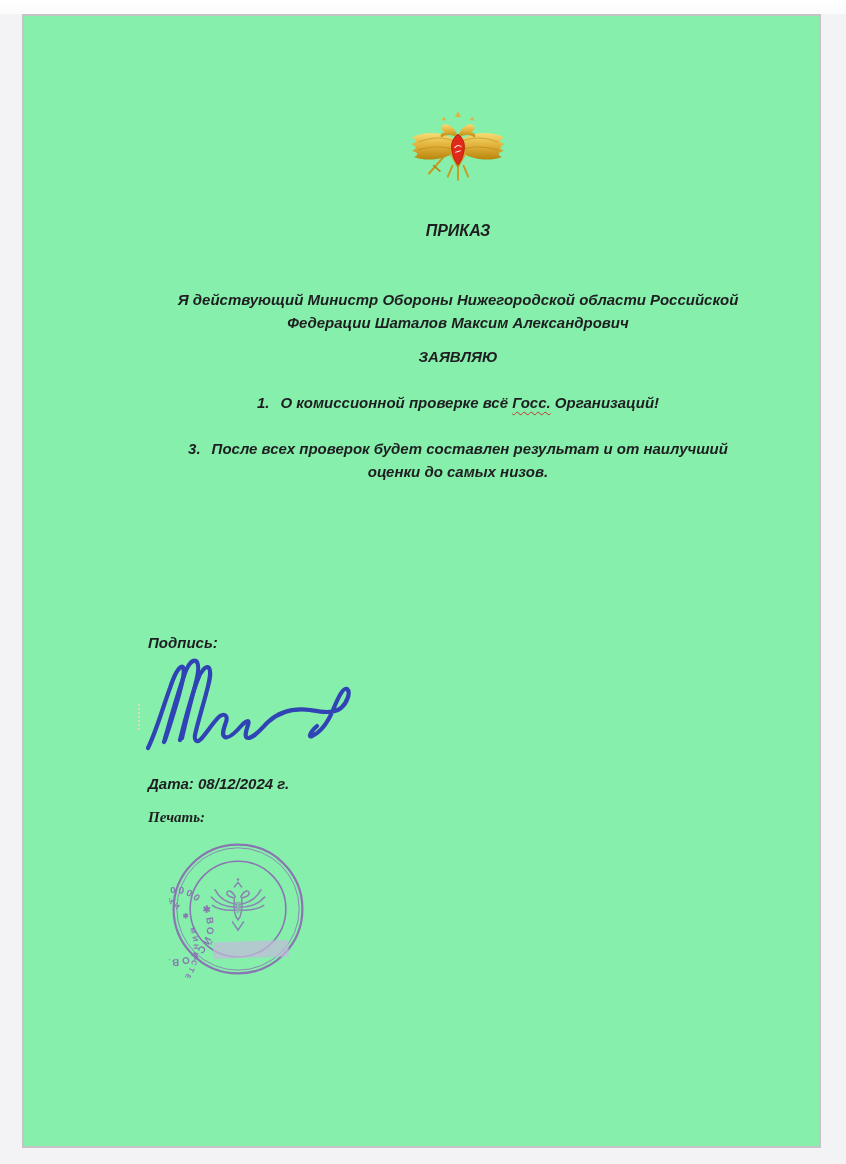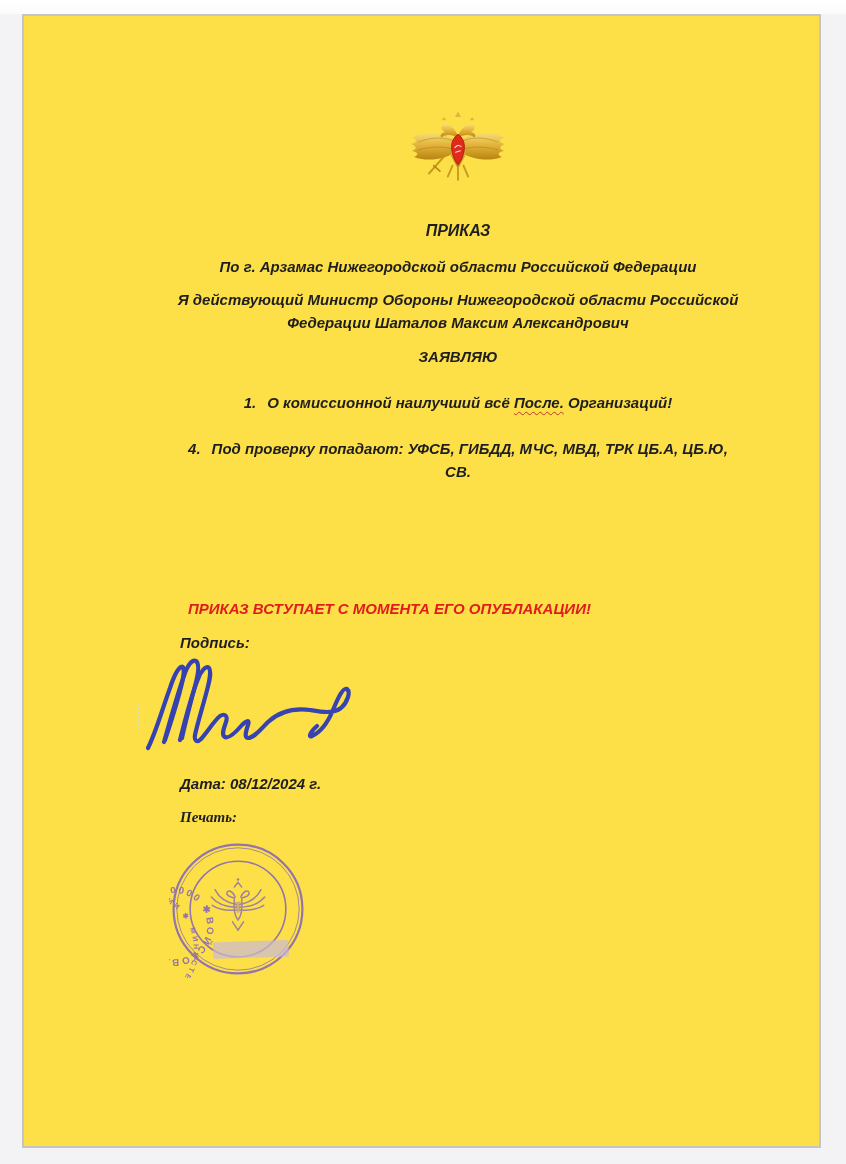--- a/index.html
+++ b/index.html
@@ -7,29 +7,29 @@
     width:846px;height:1164px;position:relative;overflow:hidden;
     background:#f3f3f5;
     font-family:"Liberation Sans",sans-serif;
   }
   .prev-page-strip{
     position:absolute;top:0;left:0;width:846px;height:14px;
     background:linear-gradient(#ffffff,#fbfbfc);
   }
   .page{
     position:absolute;left:22px;top:14px;width:799px;height:1134px;
-    background:#fde047;border:2px solid #c4c4c6;box-sizing:border-box;
+    background:#86efac;border:2px solid #c4c4c6;box-sizing:border-box;
   }
   .abs{position:absolute;margin:0;}
   .txt{
     font-weight:700;font-style:italic;font-size:15px;line-height:23px;
     color:#1e1e20;white-space:pre-line;
   }
   .cline{left:134px;width:600px;text-align:center;}
-  .lline{left:156px;text-align:center;}
+  .lline{left:124px;text-align:center;}
   .title{font-size:16px;}
   .red-line{left:164px;color:#e01c1c;text-align:left;white-space:nowrap;}
   .list{left:134px;width:600px;top:352px;}
   .list-item{text-align:center;}
   .list-num{margin-right:11px;}
   .wavy{
     text-decoration:underline;
     text-decoration-style:wavy;
     text-decoration-color:#c2352b;
     text-decoration-thickness:1px;
@@ -80,34 +80,32 @@
       <path d="M58,70 l-6,14 M65,73 v15 M72,70 l6,14" stroke="#c89a1e" stroke-width="2.4" stroke-linecap="round" fill="none"></path>
 
       <path fill="#e02a1a" stroke="#a81508" stroke-width="1" d="M65,30 C71,34 74,41 73,49 C72,59 68,65 65,69 C62,65 58,59 57,49 C56,41 59,34 65,30 Z"></path>
 
       <path d="M61,47 C63,44 67,43 69,46 M62,53 l6,-2" stroke="#ffffff" stroke-width="1.3" fill="none" stroke-linecap="round" opacity=".85"></path>
     </svg>
   </div>
 
   <p class="abs txt cline title" style="top:203px;">ПРИКАЗ</p>
 
-  <p class="abs txt cline" style="top:239px;">По г. Арзамас Нижегородской области Российской Федерации</p>
 
   <p class="abs txt cline" style="top:329px;">ЗАЯВЛЯЮ</p>
 
   <p class="abs txt cline" style="top:272px;">Я действующий Министр Обороны Нижегородской области Российской
 Федерации Шаталов Максим Александрович</p>
 
   <div class="abs txt list">
-    <div class="list-item"><span class="list-num">1.</span><span>О комиссионной наилучший всё </span><span class="wavy">После.</span><span> Организаций!</span></div>
-    <div class="list-item"><span class="list-num">4.</span><span>Под проверку попадают: УФСБ, ГИБДД, МЧС, МВД, ТРК ЦБ.А, ЦБ.Ю,
-СВ.</span></div>
+    <div class="list-item"><span class="list-num">1.</span><span>О комиссионной проверке всё </span><span class="wavy">Госс.</span><span> Организаций!</span></div>
+    <div class="list-item"><span class="list-num">3.</span><span>После всех проверок будет составлен результат и от наилучший
+оценки до самых низов.</span></div>
   </div>
 
-  <p class="abs txt red-line" style="top:581px;">ПРИКАЗ ВСТУПАЕТ С МОМЕНТА ЕГО ОПУБЛАКАЦИИ!</p>
 
   <p class="abs txt lline" style="top:615px;">Подпись:</p>
 
   <div class="abs sig-edge"></div>
 
   <div class="abs signature">
     <svg viewBox="0 0 240 110" width="240" height="110" aria-hidden="true">
       <g fill="none" stroke="#2c3ab6" stroke-width="4.2" stroke-linecap="round" stroke-linejoin="round" opacity=".95">
         <path d="M8,96 C16,80 22,58 30,36 C33,27 37,17 41,15 C45,13 44,22 42,31 C38,48 31,70 25,88"></path>
         <path d="M24,90 C32,62 38,40 44,24 C47,14 52,7 56,9 C60,12 58,23 55,34 C50,53 45,72 42,86"></path>

